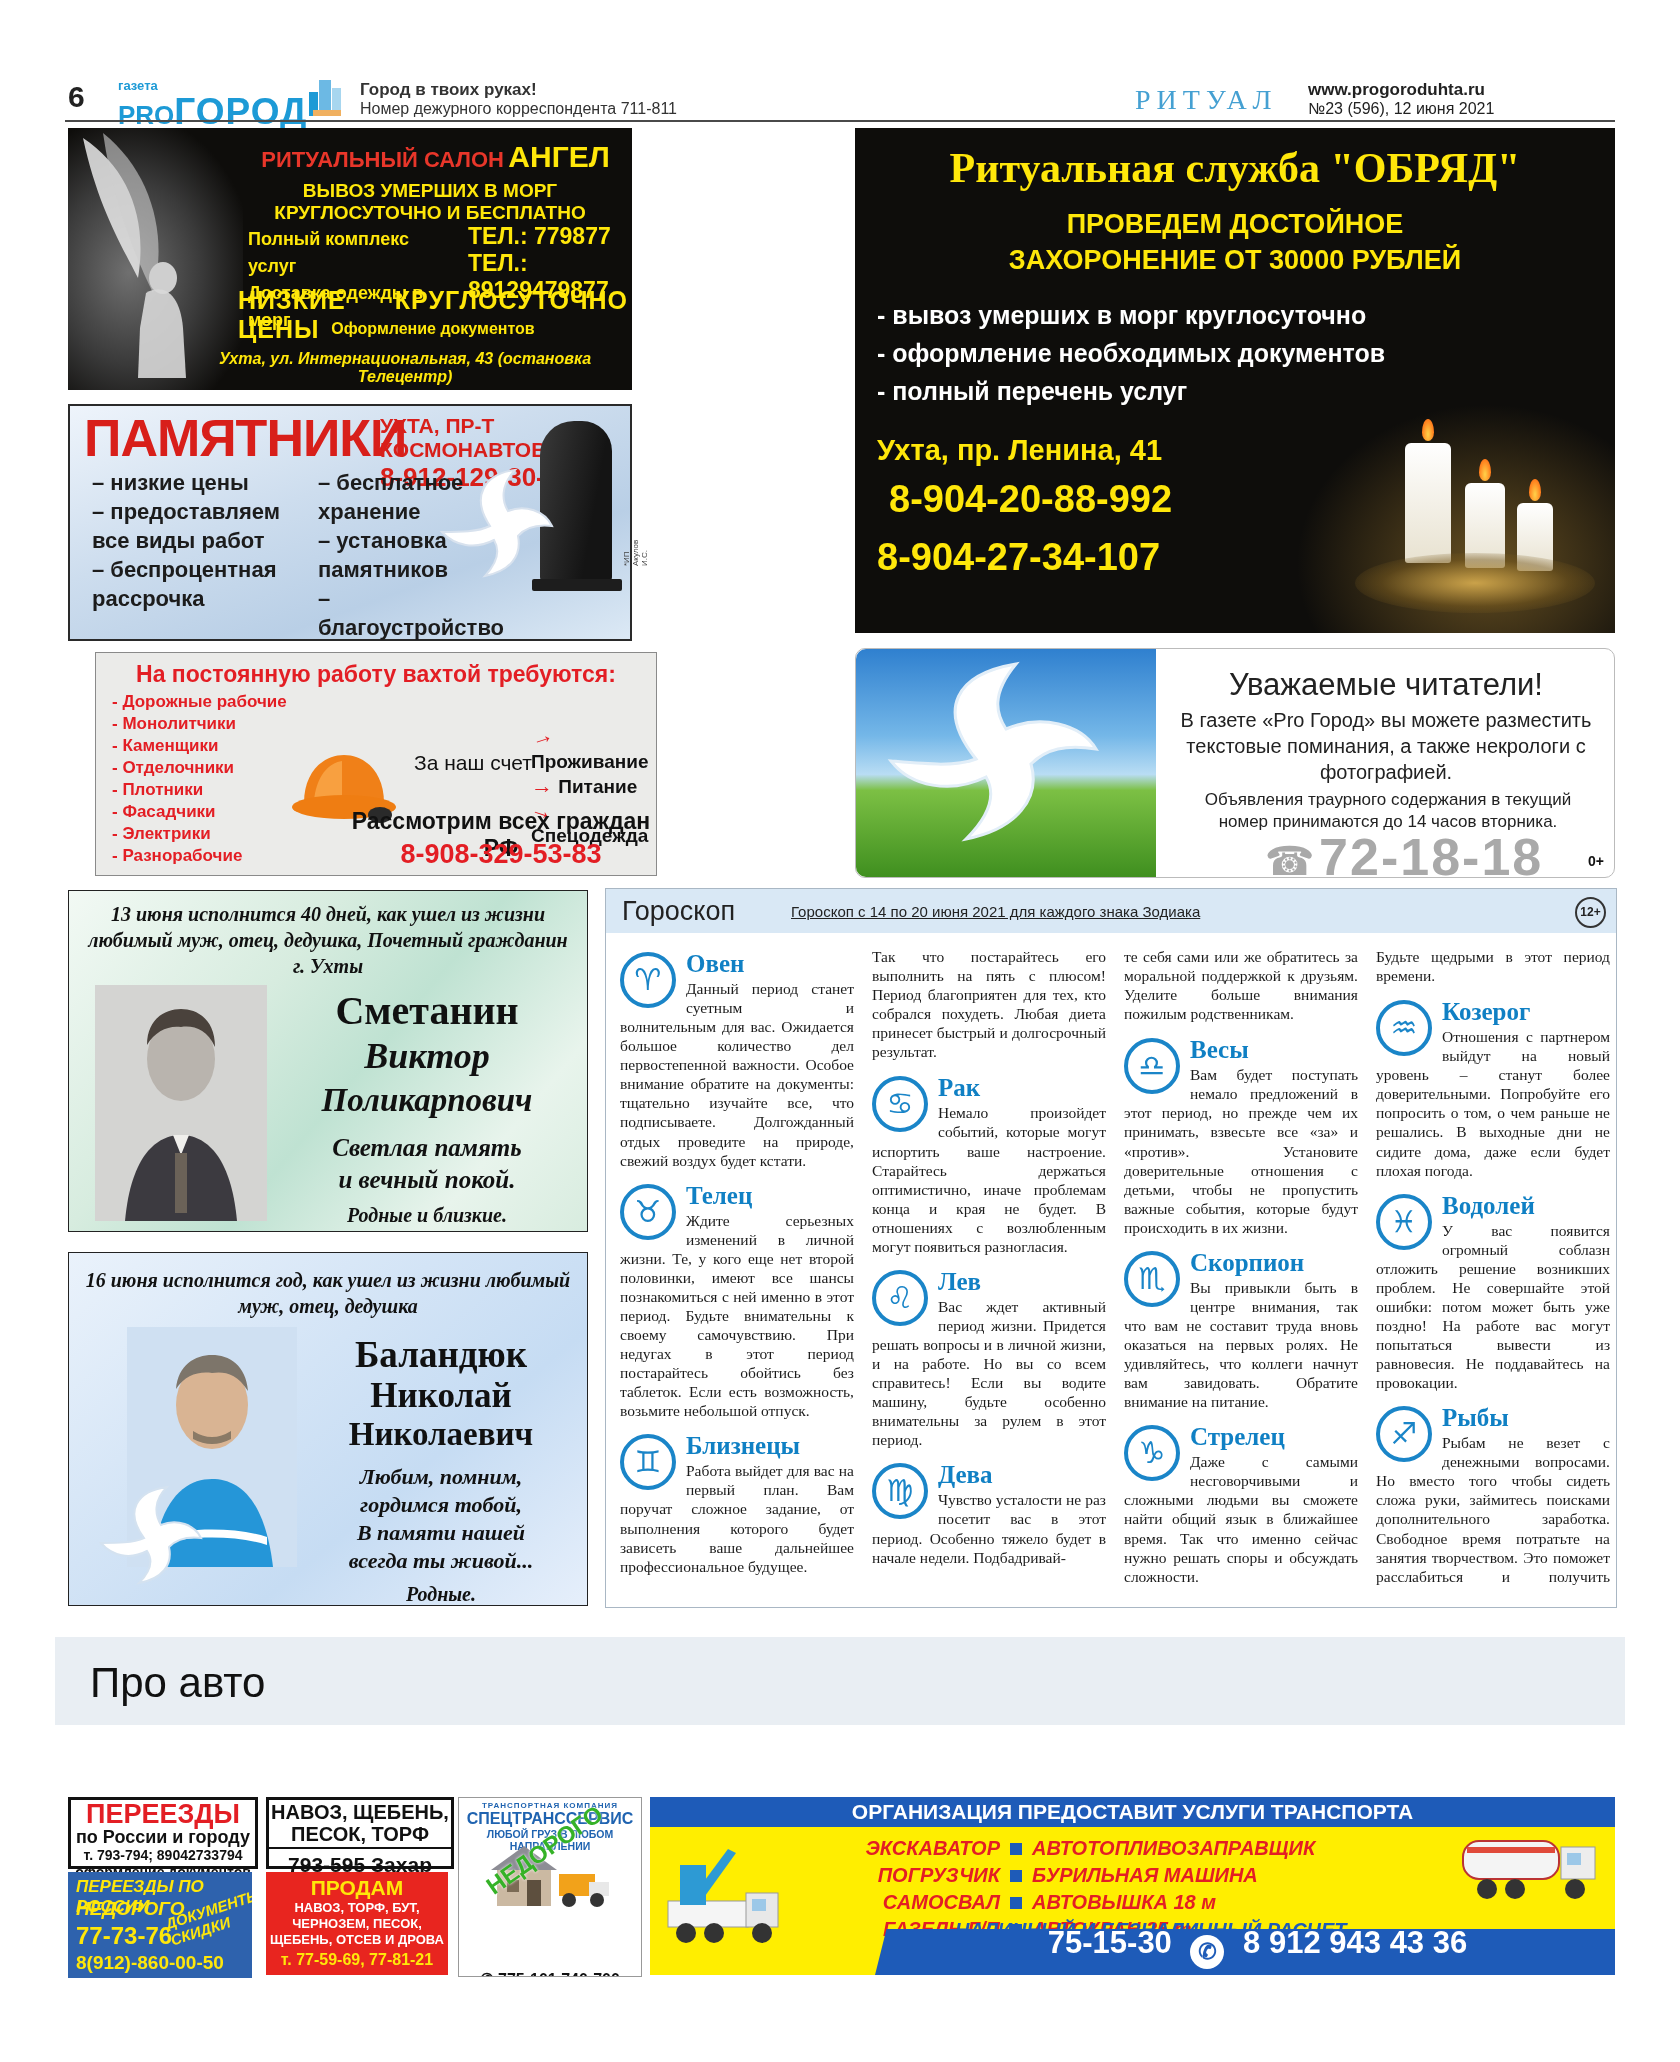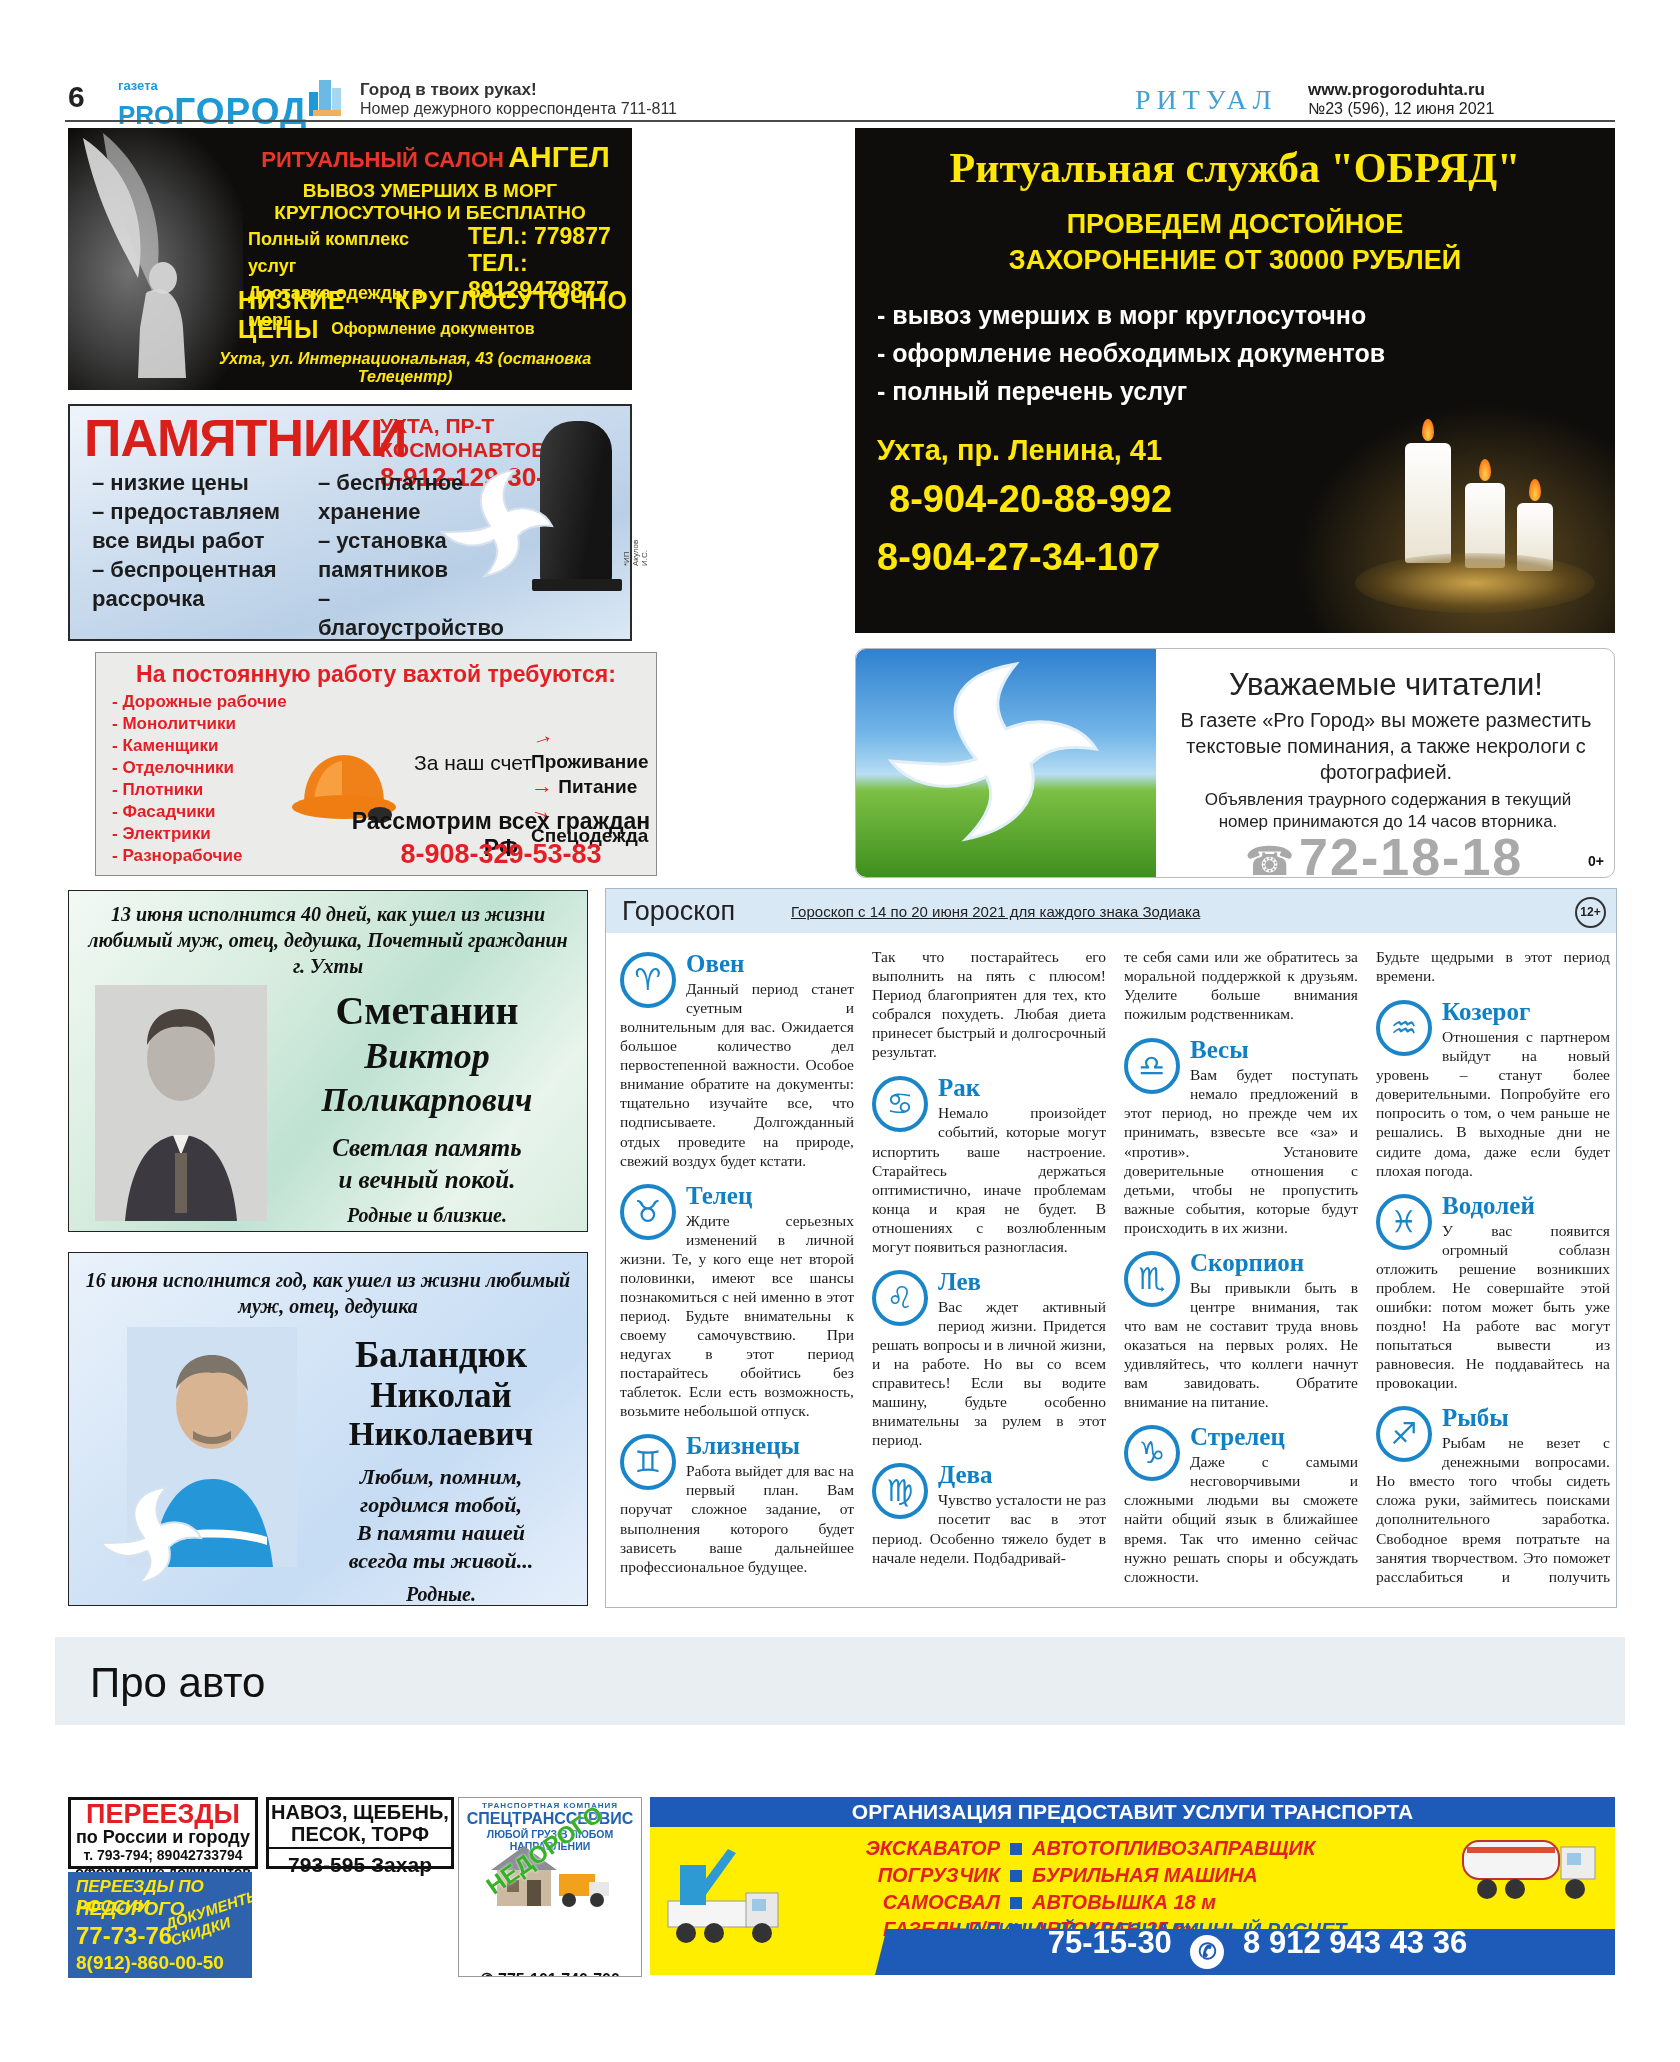--- a/index.html
+++ b/index.html
@@ -285,21 +285,21 @@
 
   <div class="abs readers" style="left:855px;top:648px;width:758px;height:228px;">
     <div class="readers-img">
       <svg width="300" height="228" viewBox="0 0 300 228">
         <path d="M120 110 C80 60 100 25 160 15 C135 45 140 65 150 80 C185 65 225 75 240 100 C210 95 190 100 175 115 C185 150 160 180 110 190 C135 165 140 145 130 128 C95 145 55 138 35 112 C70 115 100 118 120 110 Z" fill="#ffffff" stroke="#e2eef8" stroke-width="3"></path>
       </svg>
     </div>
     <div class="abs readers-title" style="left:315px;top:18px;width:430px;text-align:center;">Уважаемые читатели!</div>
     <div class="abs readers-body" style="left:312px;top:58px;width:436px;text-align:center;">В газете «Pro Город» вы можете разместить текстовые поминания, а также некрологи с фотографией.</div>
     <div class="abs readers-note" style="left:322px;top:140px;width:420px;text-align:center;">Объявления траурного содержания в текущий номер принимаются до 14 часов вторника.</div>
-    <div class="abs" style="left:328px;top:178px;width:400px;text-align:center;">
+    <div class="abs" style="left:348px;top:178px;width:400px;text-align:center;">
       <span class="readers-phoneicon">☎</span>
       <span class="readers-phone">72-18-18</span>
     </div>
     <div class="abs readers-age" style="right:10px;bottom:8px;">0+</div>
   </div>
 
   <div class="abs obit obit1" style="left:68px;top:890px;width:518px;height:340px;">
     <div class="abs obit-intro" style="left:14px;top:10px;width:490px;">13 июня исполнится 40 дней, как ушел из жизни любимый муж, отец, дедушка, Почетный гражданин г. Ухты</div>
     <div class="obit-photo" style="left:26px;top:94px;width:172px;height:236px;background:#dcdcda;">
       <svg width="172" height="236" viewBox="0 0 172 236">
@@ -453,20 +453,27 @@
     <div class="abs p2" style="left:8px;top:80px;">8(912)-860-00-50</div>
     <div class="valid">*до 30.06.2021 г.</div>
   </div>
 
   <div class="abs boxA" style="left:266px;top:1797px;width:182px;height:66px;">
     <div class="boxB-t">НАВОЗ, ЩЕБЕНЬ,</div>
     <div class="boxB-t" style="line-height:20px;">ПЕСОК, ТОРФ</div>
     <div class="boxB-p">793-595 Захар</div>
   </div>
 
+  <div class="abs redB" style="left:266px;top:1872px;width:182px;height:103px;">
+    <div class="t" style="margin-top:4px;">ПРОДАМ</div>
+    <div class="items" style="white-space:pre-line;">НАВОЗ, ТОРФ, БУТ,
+ЧЕРНОЗЕМ, ПЕСОК,
+ЩЕБЕНЬ, ОТСЕВ И ДРОВА</div>
+    <div class="p" style="margin-top:3px;">т. 77-59-69, 77-81-21</div>
+  </div>
 
   <div class="abs boxC" style="left:458px;top:1797px;width:182px;height:178px;">
     <div class="lbl" style="margin-top:3px;">ТРАНСПОРТНАЯ КОМПАНИЯ</div>
     <div class="nm">СПЕЦТРАНССЕРВИС</div>
     <div class="tg">ЛЮБОЙ ГРУЗ В ЛЮБОМ НАПРАВЛЕНИИ</div>
     <div class="cheap">НЕДОРОГО</div>
     <div class="abs" style="left:30px;top:42px;">
       <svg width="125" height="72" viewBox="0 0 125 72">
         <rect x="8" y="28" width="54" height="38" fill="#cbb9a2"></rect>
         <path d="M2 30 L35 6 L68 30 Z" fill="#8d8d95"></path>

